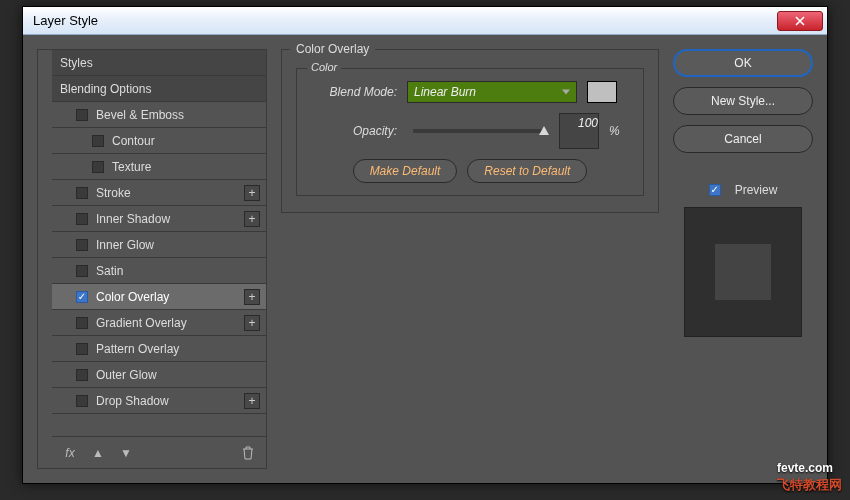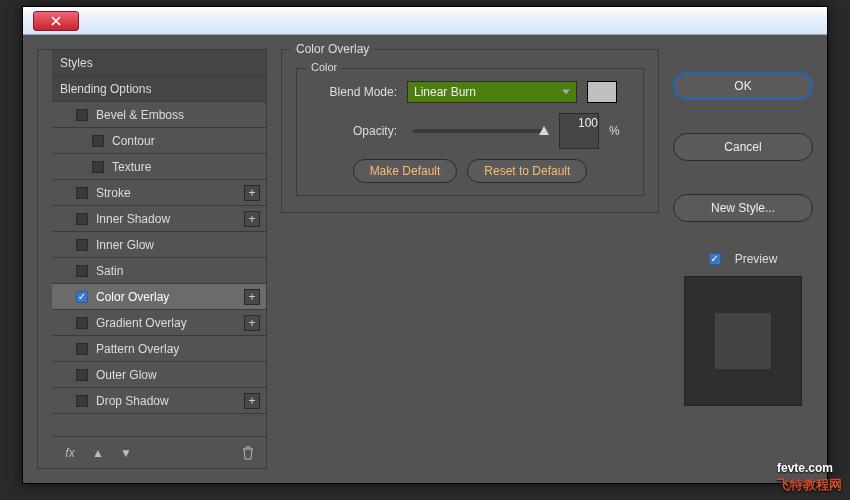--- a/index.html
+++ b/index.html
@@ -20,47 +20,48 @@
 .chk.on { background: #3d76c8; border-color: #2a5aa0; }
 .chk.on::after { content: "✓"; color: #fff; font-size: 10px; line-height: 1; }
 .expand { position: absolute; right: 6px; top: 50%; transform: translateY(-50%); width: 16px; height: 16px; border: 1px solid #2a2a2a; display: flex; align-items: center; justify-content: center; color: #ccc; font-size: 12px; background: #484848; }
 .expand::before { content: "+"; }
 .left-bottom { margin-top: auto; height: 32px; border-top: 1px solid #3a3a3a; display: flex; align-items: center; gap: 12px; padding: 0 10px; color: #bbb; }
 .left-bottom .spacer { flex: 1; }
 .left-bottom .icn { width: 16px; display: inline-flex; justify-content: center; cursor: pointer; }
 .center-panel { flex: 1; position: relative; }
 .group { border: 1px solid #3a3a3a; padding: 10px 14px 16px; position: relative; }
 .group-title { position: absolute; top: -8px; left: 8px; background: #535353; padding: 0 6px; color: #ddd; }
-.inner-group { border: 1px solid #3a3a3a; margin-top: 8px; padding: 12px 14px; position: relative; }
+.inner-group { border: 1px solid #3a3a3a; margin-top: 8px; padding: 12px 14px; position: relative; font-style: italic; }
 .inner-title { position: absolute; top: -8px; left: 10px; background: #535353; padding: 0 4px; color: #ddd; font-size: 11px; }
 .form-row { display: flex; align-items: center; gap: 10px; margin-bottom: 10px; }
 .lbl { width: 86px; text-align: right; color: #ddd; }
 .select { height: 22px; width: 170px; background: #4d7c0f; border: 1px solid #2a2a2a; color: #eee; padding: 0 6px; display: flex; align-items: center; position: relative; cursor: pointer; }
 .select::after { content: ""; position: absolute; right: 6px; top: 50%; width: 0; height: 0; border-left: 4px solid transparent; border-right: 4px solid transparent; border-top: 5px solid #aaa; transform: translateY(-50%); }
 .swatch { width: 30px; height: 22px; background: #bfbfbf; border: 1px solid #000; cursor: pointer; }
 .slider-track { flex: 1; height: 4px; background: #3a3a3a; position: relative; max-width: 130px; margin: 0 6px; }
 .slider-thumb { position: absolute; right: -6px; top: -3px; width: 0; height: 0; border-left: 5px solid transparent; border-right: 5px solid transparent; border-bottom: 9px solid #d8d8d8; cursor: pointer; }
 .numbox { width: 40px; height: 36px; background: #454545; border: 1px solid #2a2a2a; color: #eee; text-align: right; padding-top: 2px; }
 .unit { color: #ddd; }
 .btn-row { display: flex; gap: 10px; justify-content: center; margin-top: 4px; }
 .btn-small { height: 24px; padding: 0 16px; background: #5a5a5a; border: 1px solid #2a2a2a; color: #fdba74; border-radius: 12px; display: inline-flex; align-items: center; cursor: pointer; }
 .right-panel { width: 140px; display: flex; flex-direction: column; gap: 10px; align-items: stretch; }
-.pill { height: 28px; border: 1px solid #2a2a2a; border-radius: 14px; display: flex; align-items: center; justify-content: center; color: #eee; background: #5a5a5a; cursor: pointer; margin-top: 23px; }
+.pill { height: 28px; border: 1px solid #2a2a2a; border-radius: 14px; display: flex; align-items: center; justify-content: center; color: #eee; background: #5a5a5a; cursor: pointer; }
 .pill.primary { border: 2px solid #1f66c2; }
 .preview-row { display: flex; align-items: center; justify-content: center; gap: 6px; color: #ddd; margin-top: 20px; }
 .preview-box { width: 118px; height: 130px; background: #2f2f2f; border: 1px solid #222; display: flex; align-items: center; justify-content: center; margin: 0 auto; }
 .preview-inner { width: 56px; height: 56px; background: #444; }
 .watermark { position: absolute; right: 8px; bottom: 6px; color: #fff; font-weight: bold; font-size: 16px; text-shadow: 0 1px 2px #000; pointer-events: none; }
 .watermark small { display: block; font-size: 13px; color: #d04a2b; }
 </style>
 </head>
 <body>
 
 <div class="window">
   <div class="titlebar">
+    <div class="titlebar-title">Layer Style</div>
     <div class="close-btn">
       <svg viewBox="0 0 10 10">
           <path d="M1 1 L9 9 M9 1 L1 9" stroke="#fff" stroke-width="1.6"></path>
         </svg>
     </div>
   </div>
 
   <div class="content">
     <div class="left-panel">
       <div class="style-row header">
@@ -160,22 +161,22 @@
           <div class="btn-row">
             <div class="btn-small">Make Default</div>
             <div class="btn-small">Reset to Default</div>
           </div>
         </div>
       </div>
     </div>
 
     <div class="right-panel">
       <div class="pill primary">OK</div>
+      <div class="pill">New Style...</div>
       <div class="pill">Cancel</div>
-      <div class="pill">New Style...</div>
       <div class="preview-row">
         <span class="chk on"></span>
         <span>Preview</span>
       </div>
       <div class="preview-box">
         <div class="preview-inner"></div>
       </div>
     </div>
   </div>
 </div>

